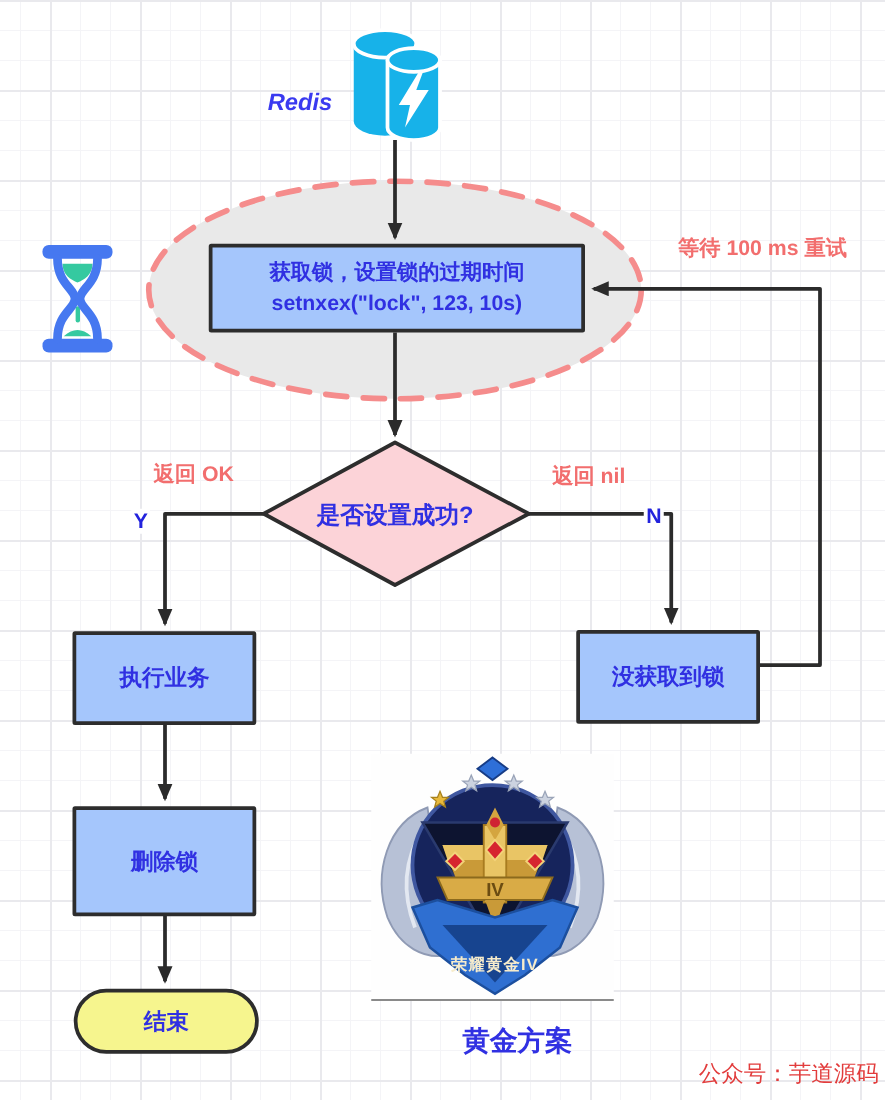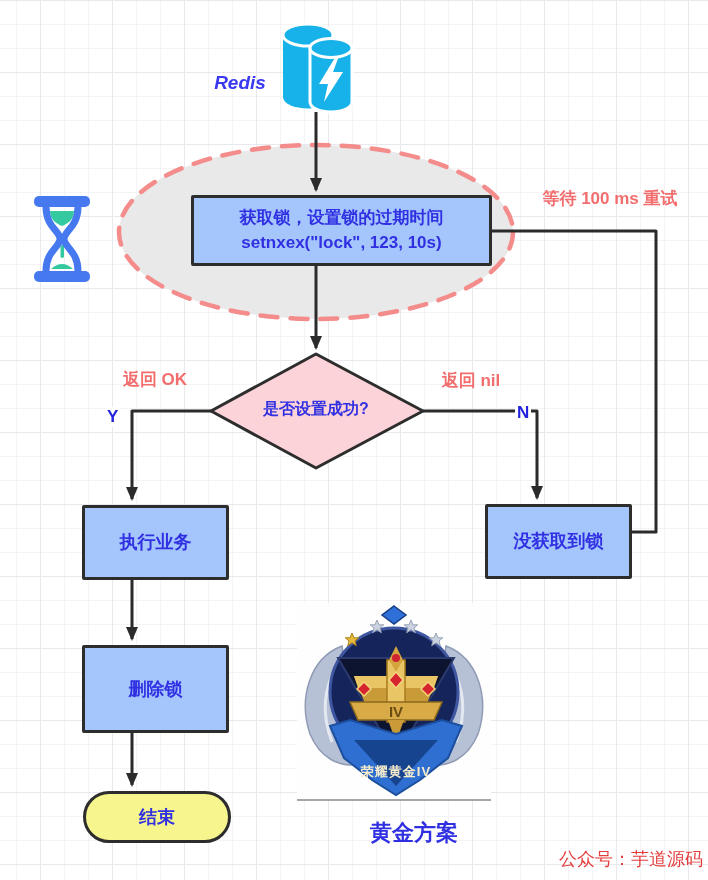--- a/index.html
+++ b/index.html
@@ -14,30 +14,30 @@
     background-size:72px 72px,72px 72px,24px 24px,24px 24px;
     background-position:40px 0,0 0,16px 0,0 0;
     font-family:"Liberation Sans",sans-serif;
   }
   svg{position:absolute;left:0;top:0;}
   .node{
     position:absolute;box-sizing:border-box;
     border:3px solid #2d2d2d;background:#a5c6fc;color:#3030e2;
     font-weight:700;display:flex;flex-direction:column;
     align-items:center;justify-content:center;text-align:center;
-    font-size:18px;border-radius:2px;line-height:1.45;margin-left:24px;
+    font-size:18px;border-radius:2px;line-height:1.45;
   }
   .node--acquire{font-size:17px;}
   .node--end{background:#f6f58e;border-radius:32px;border-width:3px;}
   .lbl{position:absolute;font-weight:700;text-align:center;}
   .lbl--red{color:#f26e6e;font-size:17px;}
   .lbl--blue{color:#2323dd;font-size:17px;background:#ffffff;padding:0 2px;}
   .lbl--redis{color:#3a3af0;font-size:19px;}
   .lbl--plan{color:#3030e2;font-size:22px;}
-  .lbl--decision{color:#3030e2;font-size:16px;}
+  .lbl--decision{color:#3030e2;font-size:19px;}
   .lbl--watermark{
     color:#e23c3c;font-size:18px;font-weight:400;
     font-family:"Liberation Serif",serif;text-align:right;
   }
 </style>
 </head>
 <body>
 
 <div class="screen">
 

